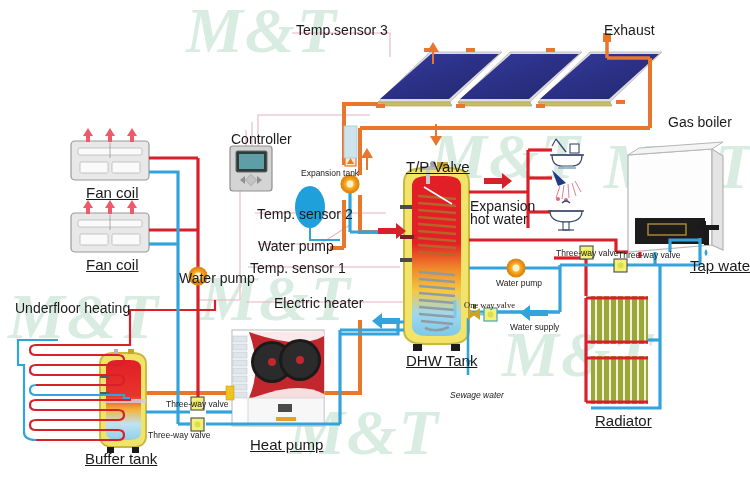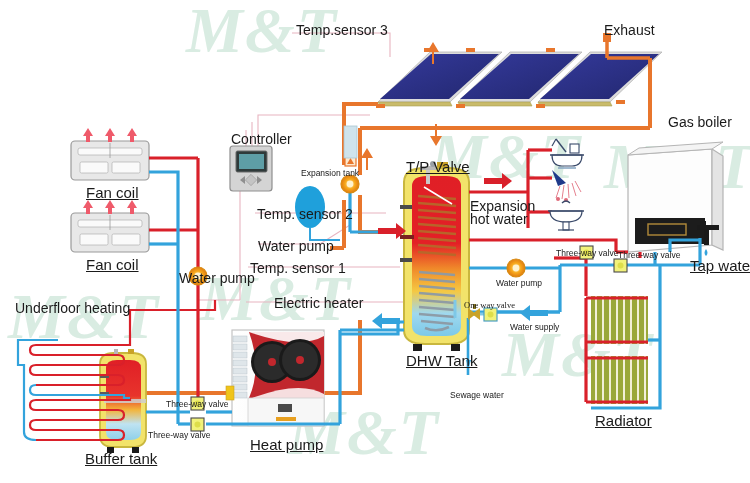--- a/index.html
+++ b/index.html
@@ -523,21 +523,21 @@
 
   <div class="lbl lg" style="left:406px;top:158px;">T/P Valve</div>
   <div class="lbl lg" style="left:406px;top:352px;">DHW Tank</div>
 
   <div class="lbl md" style="left:470px;top:198px;">Expansion</div>
   <div class="lbl md" style="left:470px;top:211px;">hot water</div>
 
   <div class="lbl sm" style="left:496px;top:278px;">Water  pump</div>
   <div class="lbl sm" style="left:464px;top:300px;font-family:Liberation Serif, serif;">One way valve</div>
   <div class="lbl sm" style="left:510px;top:322px;">Water supply</div>
-  <div class="lbl sm" style="left:450px;top:390px;">Sewage water</div>
+  <div class="lbl sm" style="left:450px;top:390px;font-style:italic;">Sewage water</div>
 
   <div class="lbl xl" style="left:668px;top:114px;">Gas boiler</div>
   <div class="lbl sm" style="left:556px;top:248px;">Three-way valve</div>
   <div class="lbl sm" style="left:618px;top:250px;">Three-way valve</div>
   <div class="lbl lg" style="left:690px;top:257px;">Tap water</div>
   <div class="lbl lg" style="left:595px;top:412px;">Radiator</div>
 
 </div>
 
 </body></html>

